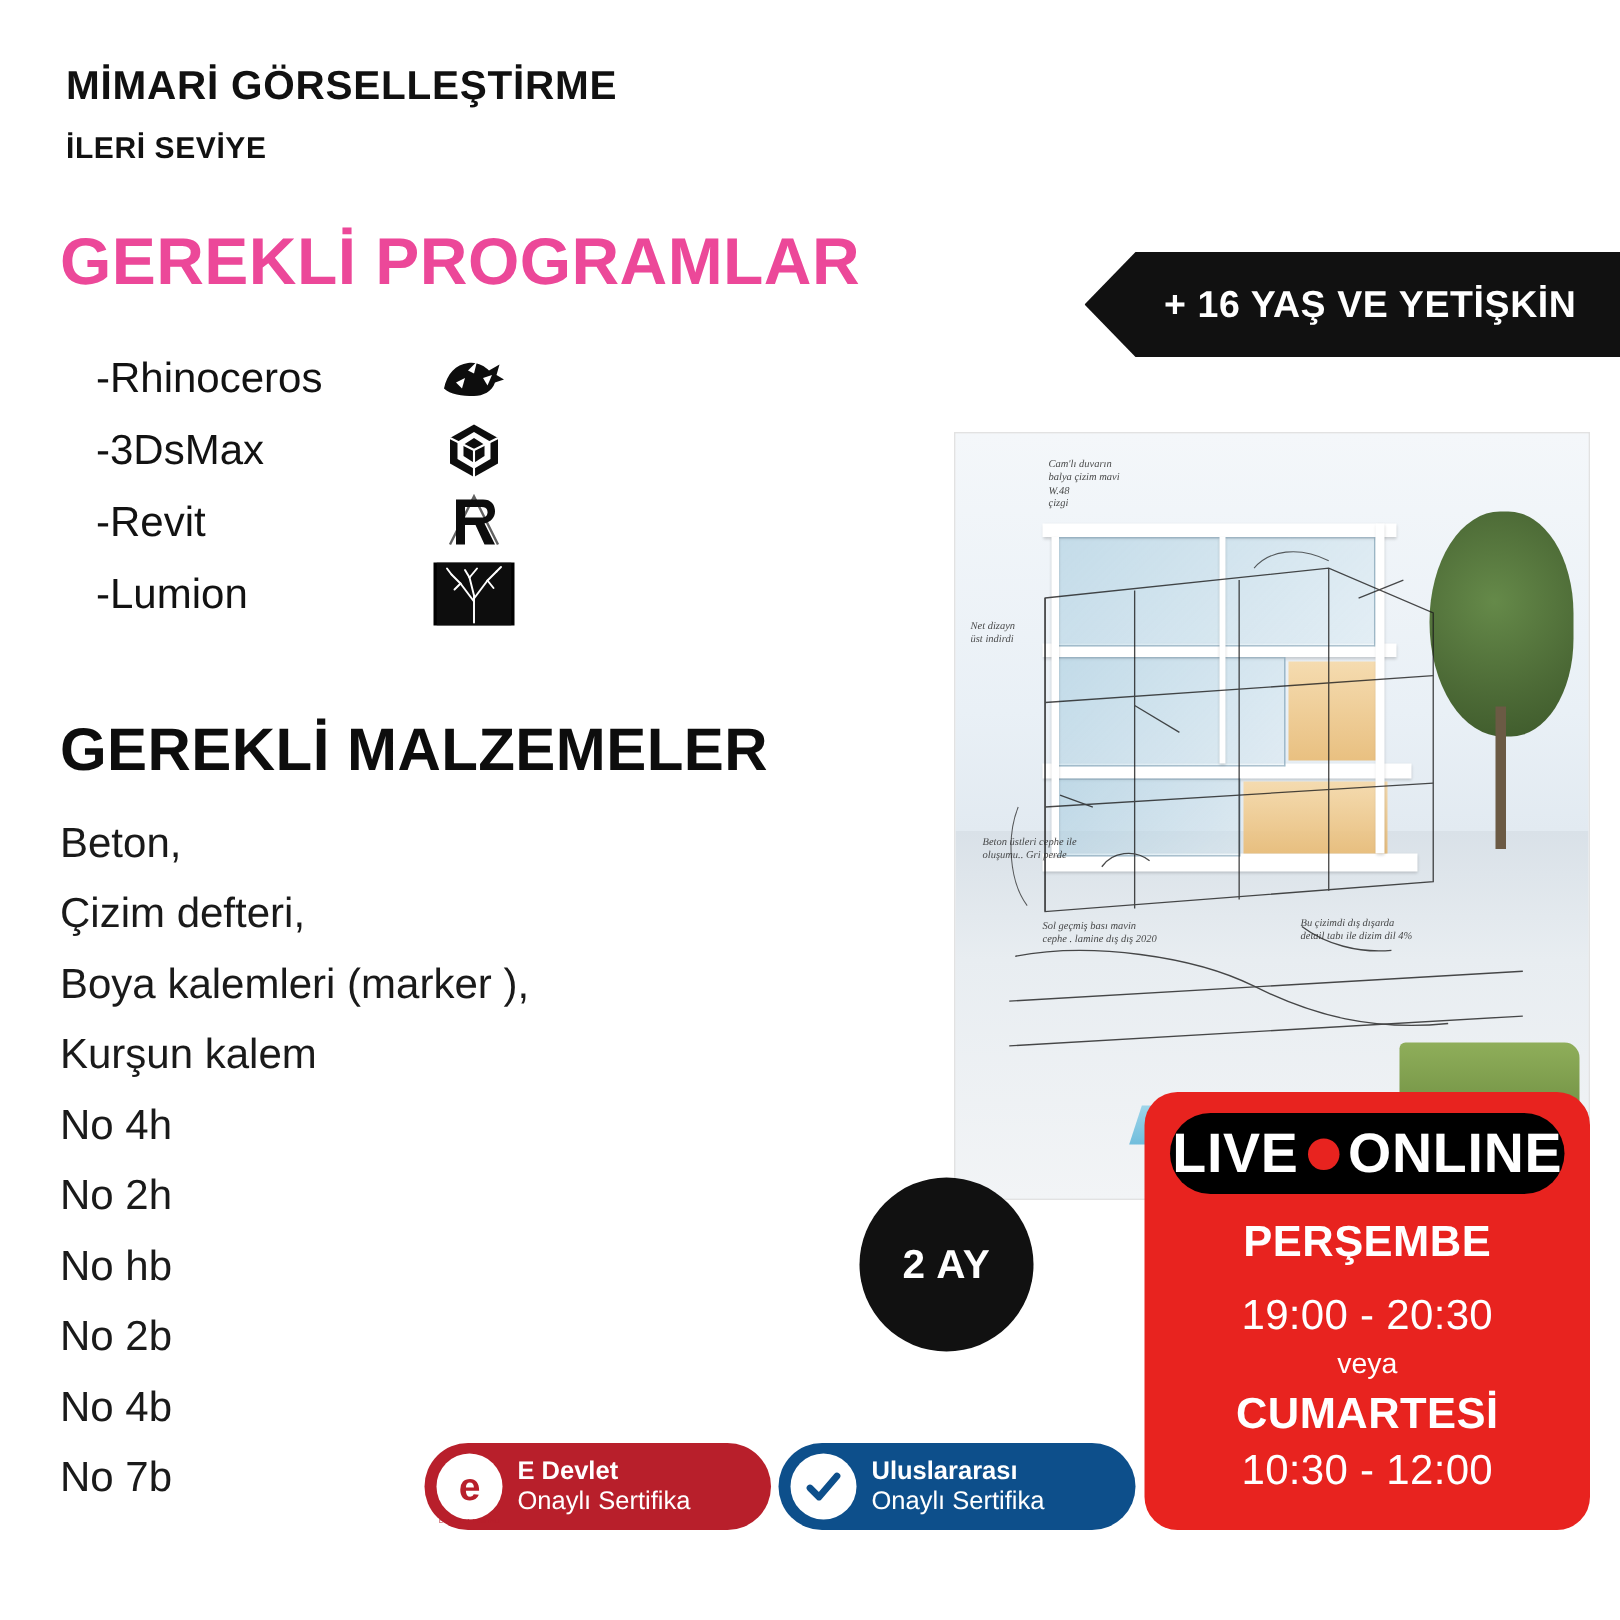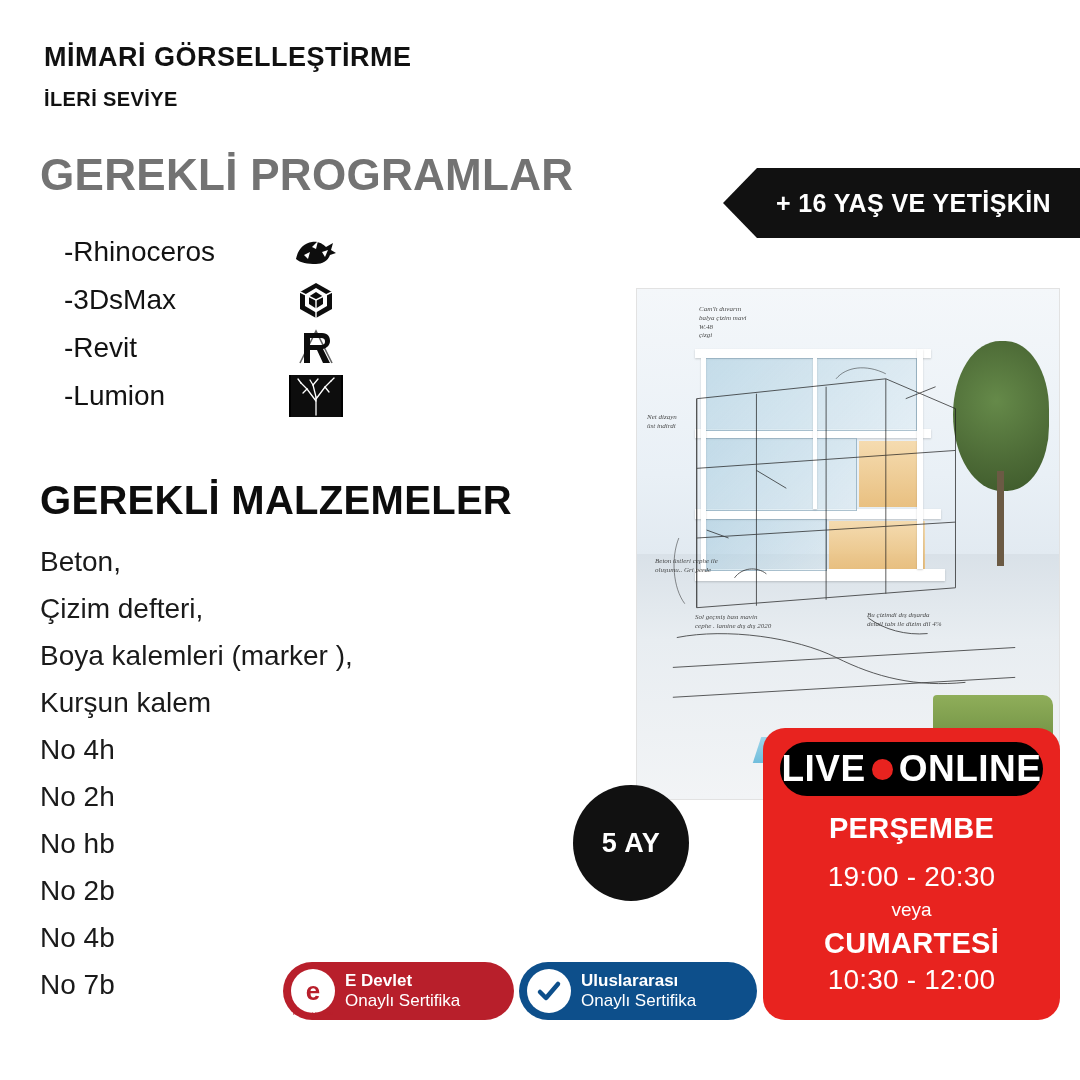--- a/index.html
+++ b/index.html
@@ -41,21 +41,21 @@
   }
 
   
   .sec-programs {
     position: absolute;
     left: 40px;
     top: 150px;
     font-size: 44px;
     font-weight: bold;
     letter-spacing: 0.3px;
-    color: #737373;
+    color: #ec4899;
   }
   .sec-materials {
     position: absolute;
     left: 40px;
     top: 478px;
     font-size: 40px;
     font-weight: bold;
     letter-spacing: 0.3px;
     color: #0d0d0d;
   }
@@ -492,21 +492,21 @@
     <div class="sk-note" style="left:10px; top:124px; width:90px;">Net dizayn
 üst indirdi</div>
     <div class="sk-note" style="left:18px; top:268px; width:120px;">Beton üstleri cephe ile
 oluşumu.. Gri perde</div>
     <div class="sk-note" style="left:58px; top:324px; width:120px;">Sol geçmiş bası mavin
 cephe . lamine dış dış 2020</div>
     <div class="sk-note" style="left:230px; top:322px; width:130px;">Bu çizimdi dış dışarda
 detail tabı ile dizim dil 4%</div>
   </div>
 
-  <div class="badge-duration">5 AY</div>
+  <div class="badge-duration">2 AY</div>
 
   <div class="live-card">
     <div class="live-pill">
       <span class="live-word">LIVE</span>
       <span class="live-dot"></span>
       <span class="live-word">ONLINE</span>
     </div>
     <div class="live-day">PERŞEMBE</div>
     <div class="live-time">19:00 - 20:30</div>
     <div class="live-or">veya</div>

